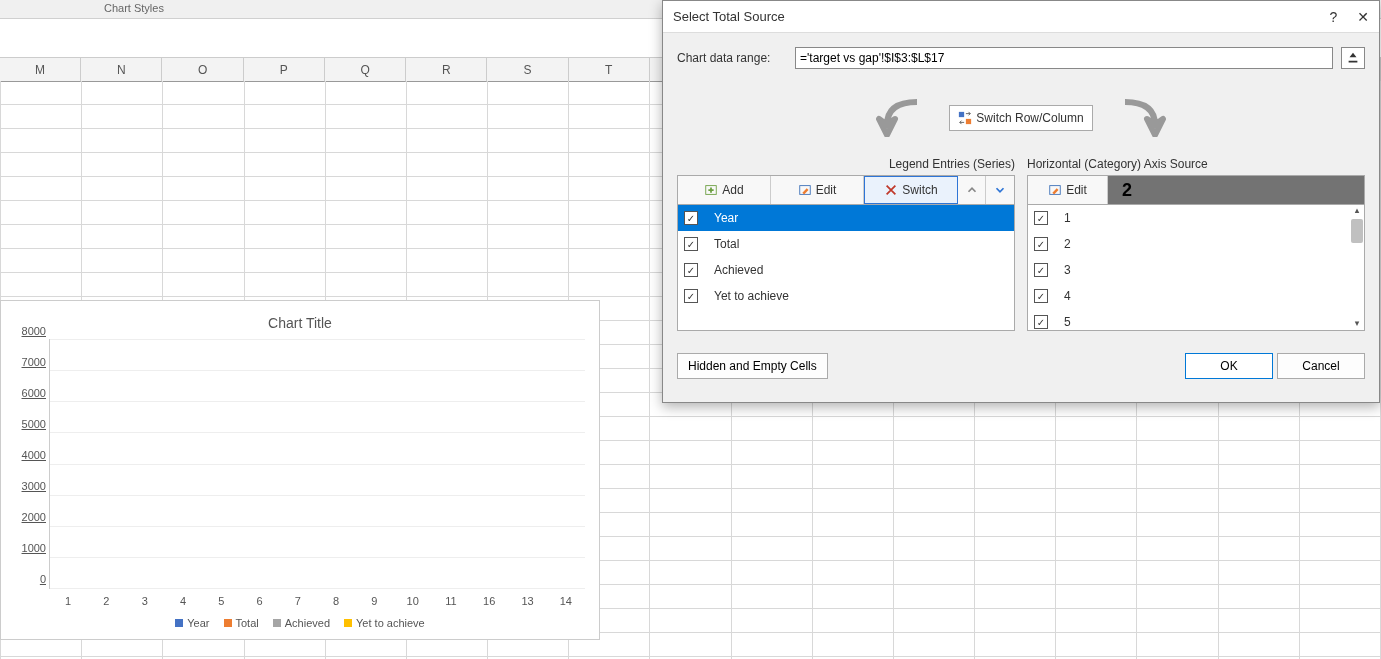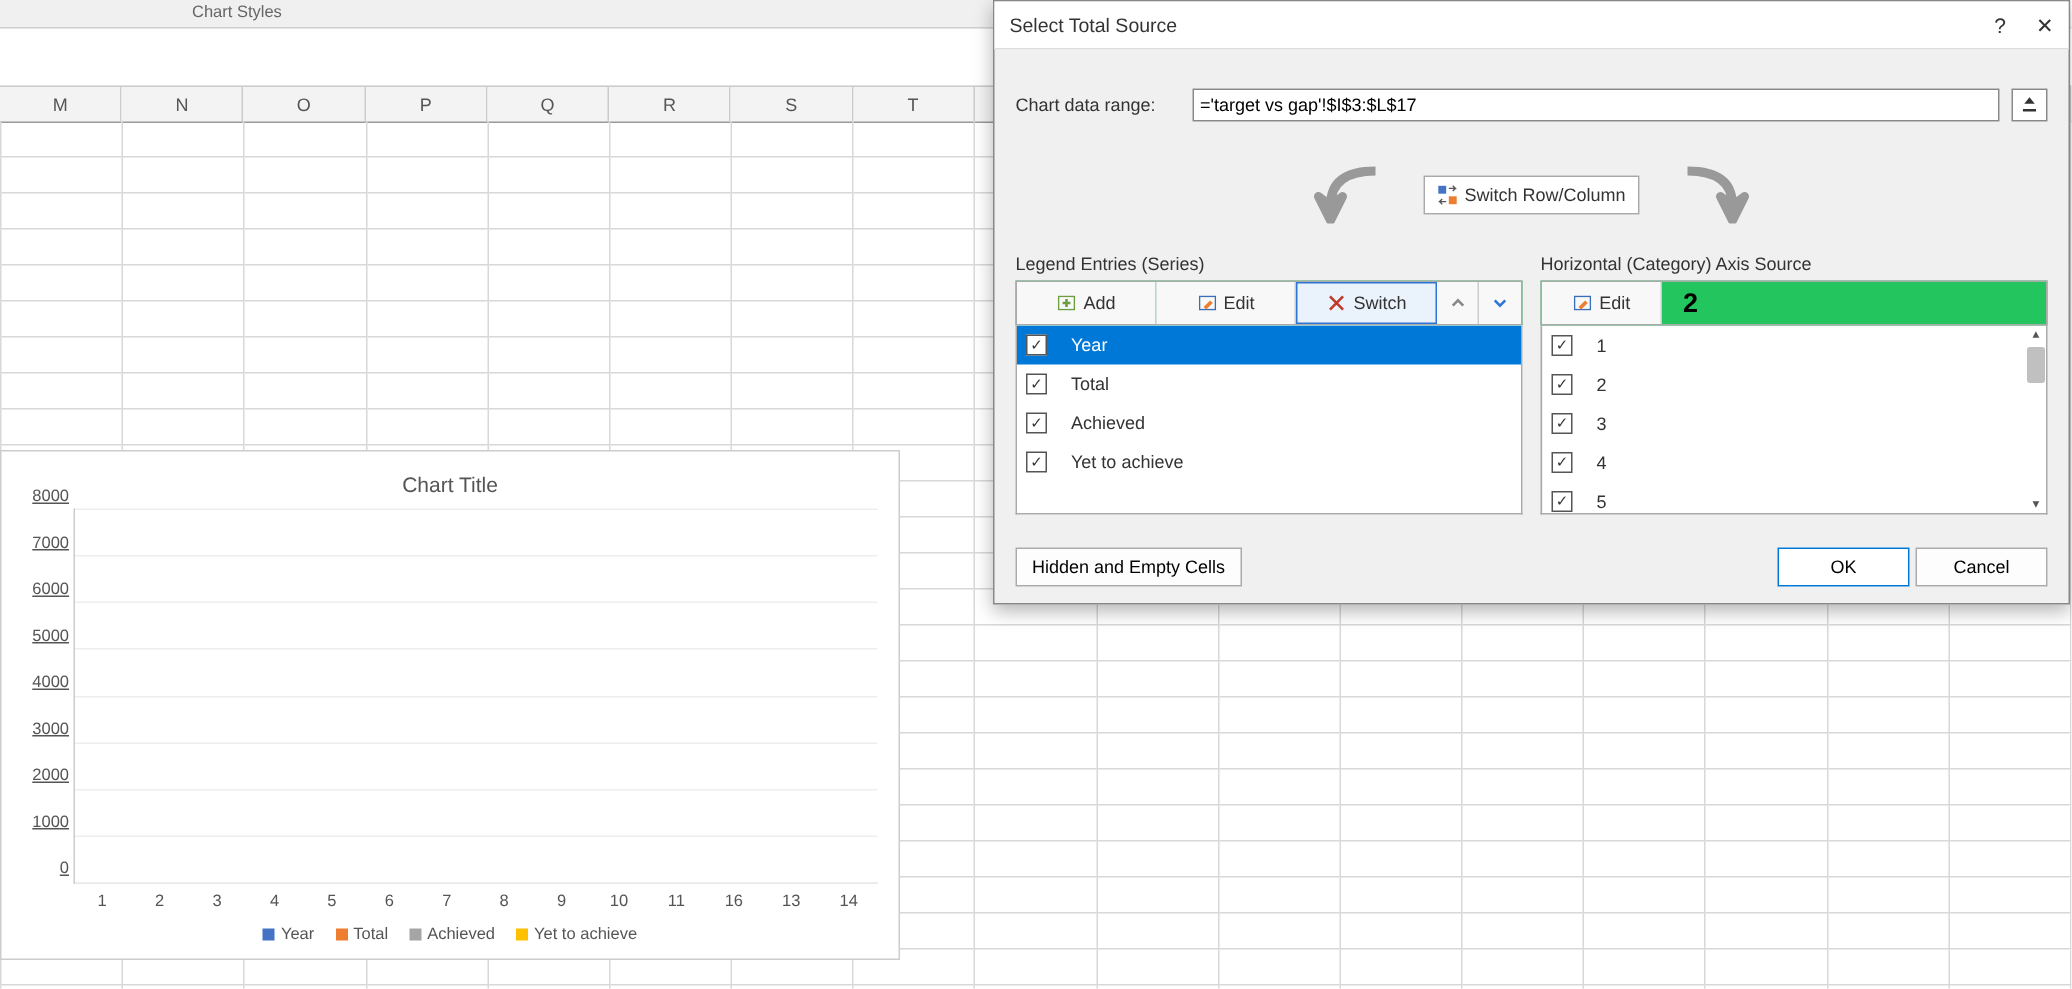--- a/index.html
+++ b/index.html
@@ -1,20 +1,20 @@
 <!DOCTYPE html>
 <html><head>
 <meta charset="utf-8">
 <style>
   * { box-sizing: border-box; margin: 0; padding: 0; }
   body { font-family: "Segoe UI", Tahoma, sans-serif; background: #fff; width: 1381px; height: 659px; position: relative; overflow: hidden; font-size: 12px; color: #333; }
   
   
   .ribbon { background: #f0f0f0; border-bottom: 1px solid #d0d0d0; height: 19px; width: 100%; position: relative; color: #666; font-size: 11px; }
-  .ribbon-label { position: absolute; left: 128px; top: 2px; }
+  .ribbon-label { position: absolute; left: 104px; top: 2px; }
 
   
   .grid { position: absolute; top: 19px; left: 0; width: 1381px; height: 640px; }
   .col-headers { position: absolute; top: 38px; left: 0; height: 24px; width: 100%; display: flex; background: #e6e6e6; border-top: 1px solid #ccc; }
   .col-header { width: 84px; height: 24px; border-right: 1px solid #ccc; border-bottom: 1px solid #999; text-align: center; line-height: 24px; font-size: 12px; color: #555; background: #f3f3f3; }
   .col-header:first-child { width: 0; border: none;}
   .cells { position: absolute; top: 62px; left: 0; width: 100%; }
   .row { display: flex; height: 24px; }
   .cell { width: 84px; height: 24px; border-right: 1px solid #d8d8d8; border-bottom: 1px solid #d8d8d8; }
 
@@ -37,40 +37,40 @@
   .x-tick { flex: 1; text-align: center; font-size: 11px; color: #555; }
   .legend { display: flex; justify-content: center; gap: 14px; margin-top: 10px; font-size: 11px; color: #555; }
   .legend-item { display: flex; align-items: center; gap: 4px; }
   .swatch { width: 8px; height: 8px; }
 
   
   .dialog { position: absolute; left: 662px; top: 0; width: 718px; height: 403px; background: #f0f0f0; border: 1px solid #888; box-shadow: 0 4px 12px rgba(0,0,0,0.3); }
   .dialog-title { background: #fff; height: 32px; line-height: 32px; padding: 0 10px; font-size: 13px; border-bottom: 1px solid #ddd; display: flex; justify-content: space-between; align-items: center; }
   .dialog-title-right { display: flex; gap: 20px; }
   .dialog-help, .dialog-close { cursor: pointer; font-size: 14px; }
-  .dlg-body { padding: 14px 14px 10px 14px; margin-top: 12px; }
+  .dlg-body { padding: 14px 14px 10px 14px; }
   .range-row { display: flex; align-items: center; gap: 8px; }
   .range-label { width: 110px; font-size: 12px; }
   .range-input { flex: 1; border: 1px solid #888; height: 22px; padding: 0 4px; font-size: 12px; background: #fff; }
   .range-btn { width: 24px; height: 22px; border: 1px solid #888; background: #fff; display: flex; align-items: center; justify-content: center; }
   
   .switch-row { position: relative; height: 78px; margin-top: 10px; display: flex; align-items: center; justify-content: center; }
   .switch-btn { border: 1px solid #aaa; background: #fff; height: 26px; padding: 12px 8px; font-size: 12px; display: flex; align-items: center; gap: 4px; cursor: pointer; }
   .arrow-shape { position: absolute; width: 60px; height: 40px; }
   .arrow-left { left: 190px; top: 18px; }
   .arrow-right { right: 190px; top: 18px; transform: scaleX(-1); }
 
   .annotation { position: absolute; font-weight: bold; font-size: 18px; color: #000; }
   .ann-1 { left: 212px; top: 140px; }
   .ann-2 { left: 448px; top: 176px; }
 
   .panels { display: flex; gap: 12px; }
   .panel { flex: 1; }
   .panel-label { font-size: 12px; margin-bottom: 4px; }
-  .panel-toolbar { display: flex; border: 1px solid #aaa; background: #22c55e; height: 30px; }
+  .panel-toolbar { display: flex; border: 1px solid #aaa; background: #737373; height: 30px; }
   .panel-toolbar.edit-only { justify-content: flex-start; }
   .tool-btn { flex: 1; display: flex; align-items: center; justify-content: center; gap: 4px; border-right: 1px solid #ccc; font-size: 12px; cursor: pointer; background: #f8f8f8; }
   .tool-btn.selected { border: 1px solid #2e75d6; background: #eaf2fc; }
   .tool-btn.narrow { flex: 0 0 28px; }
   .tool-btn:last-child { border-right: none; }
   .panel-list { border: 1px solid #aaa; border-top: none; background: #fff; height: 126px; overflow-y: auto; position: relative;}
   .list-item { display: flex; align-items: center; height: 26px; padding: 0 6px; gap: 16px; font-size: 12px; }
   .list-item.selected { background: #0078d7; color: #fff; }
   .list-item.selected .checkbox { background: #fff; }
   .checkbox { width: 14px; height: 14px; border: 1px solid #555; display: flex; align-items: center; justify-content: center; font-size: 10px; background: #fff; color: #333; }
@@ -790,21 +790,21 @@
         <span>Switch Row/Column</span>
       </div>
       <svg class="arrow-shape arrow-right" viewBox="0 0 60 40">
           <path d="M50 5 Q20 5 20 28 L12 22 L20 38 L28 22 L20 28" fill="none" stroke="#999" stroke-width="6" stroke-linejoin="round"></path>
         </svg>
       <span class="annotation ann-1">1</span>
     </div>
 
     <div class="panels">
 
-      <div class="panel" style="position:relative;">
+      <div class="panel" style="position:relative;text-align:right;">
         <div class="panel-label">Legend Entries (Series)</div>
         <div class="panel-toolbar">
           <div class="tool-btn">
             <svg class="icon-svg" viewBox="0 0 16 16">
                 <rect x="2" y="3" width="12" height="10" fill="none" stroke="#6a9e3f"></rect>
                 <path d="M8 5v6M5 8h6" stroke="#6a9e3f" stroke-width="2"></path>
               </svg>
             <span>Add</span>
           </div>
           <div class="tool-btn">

